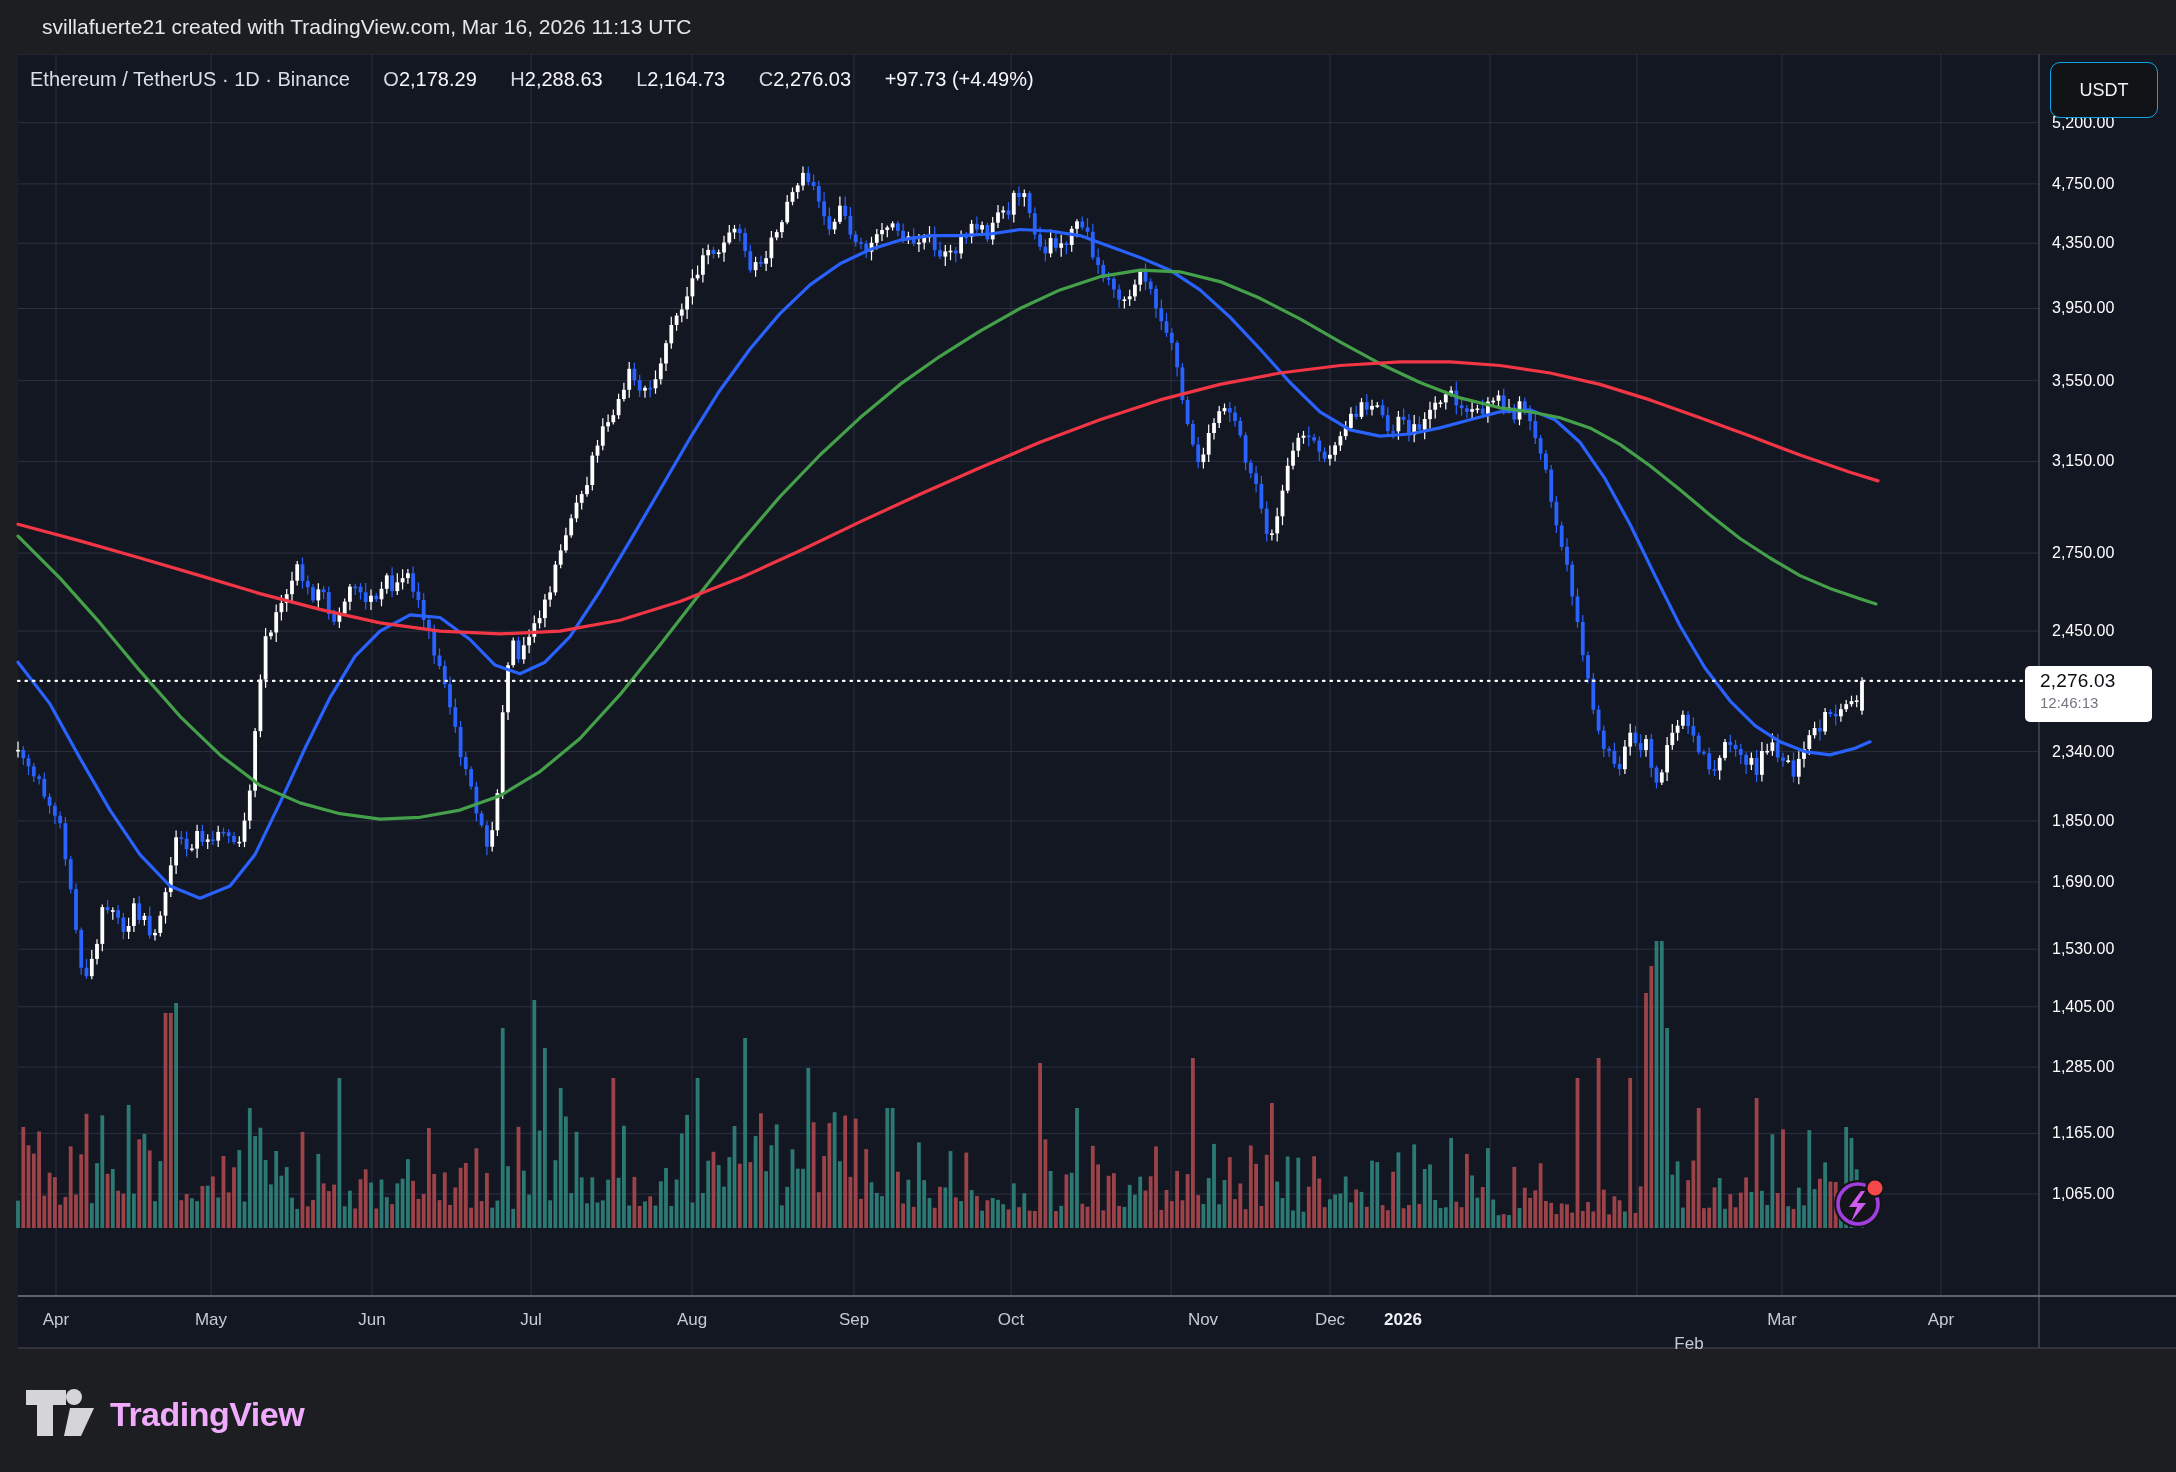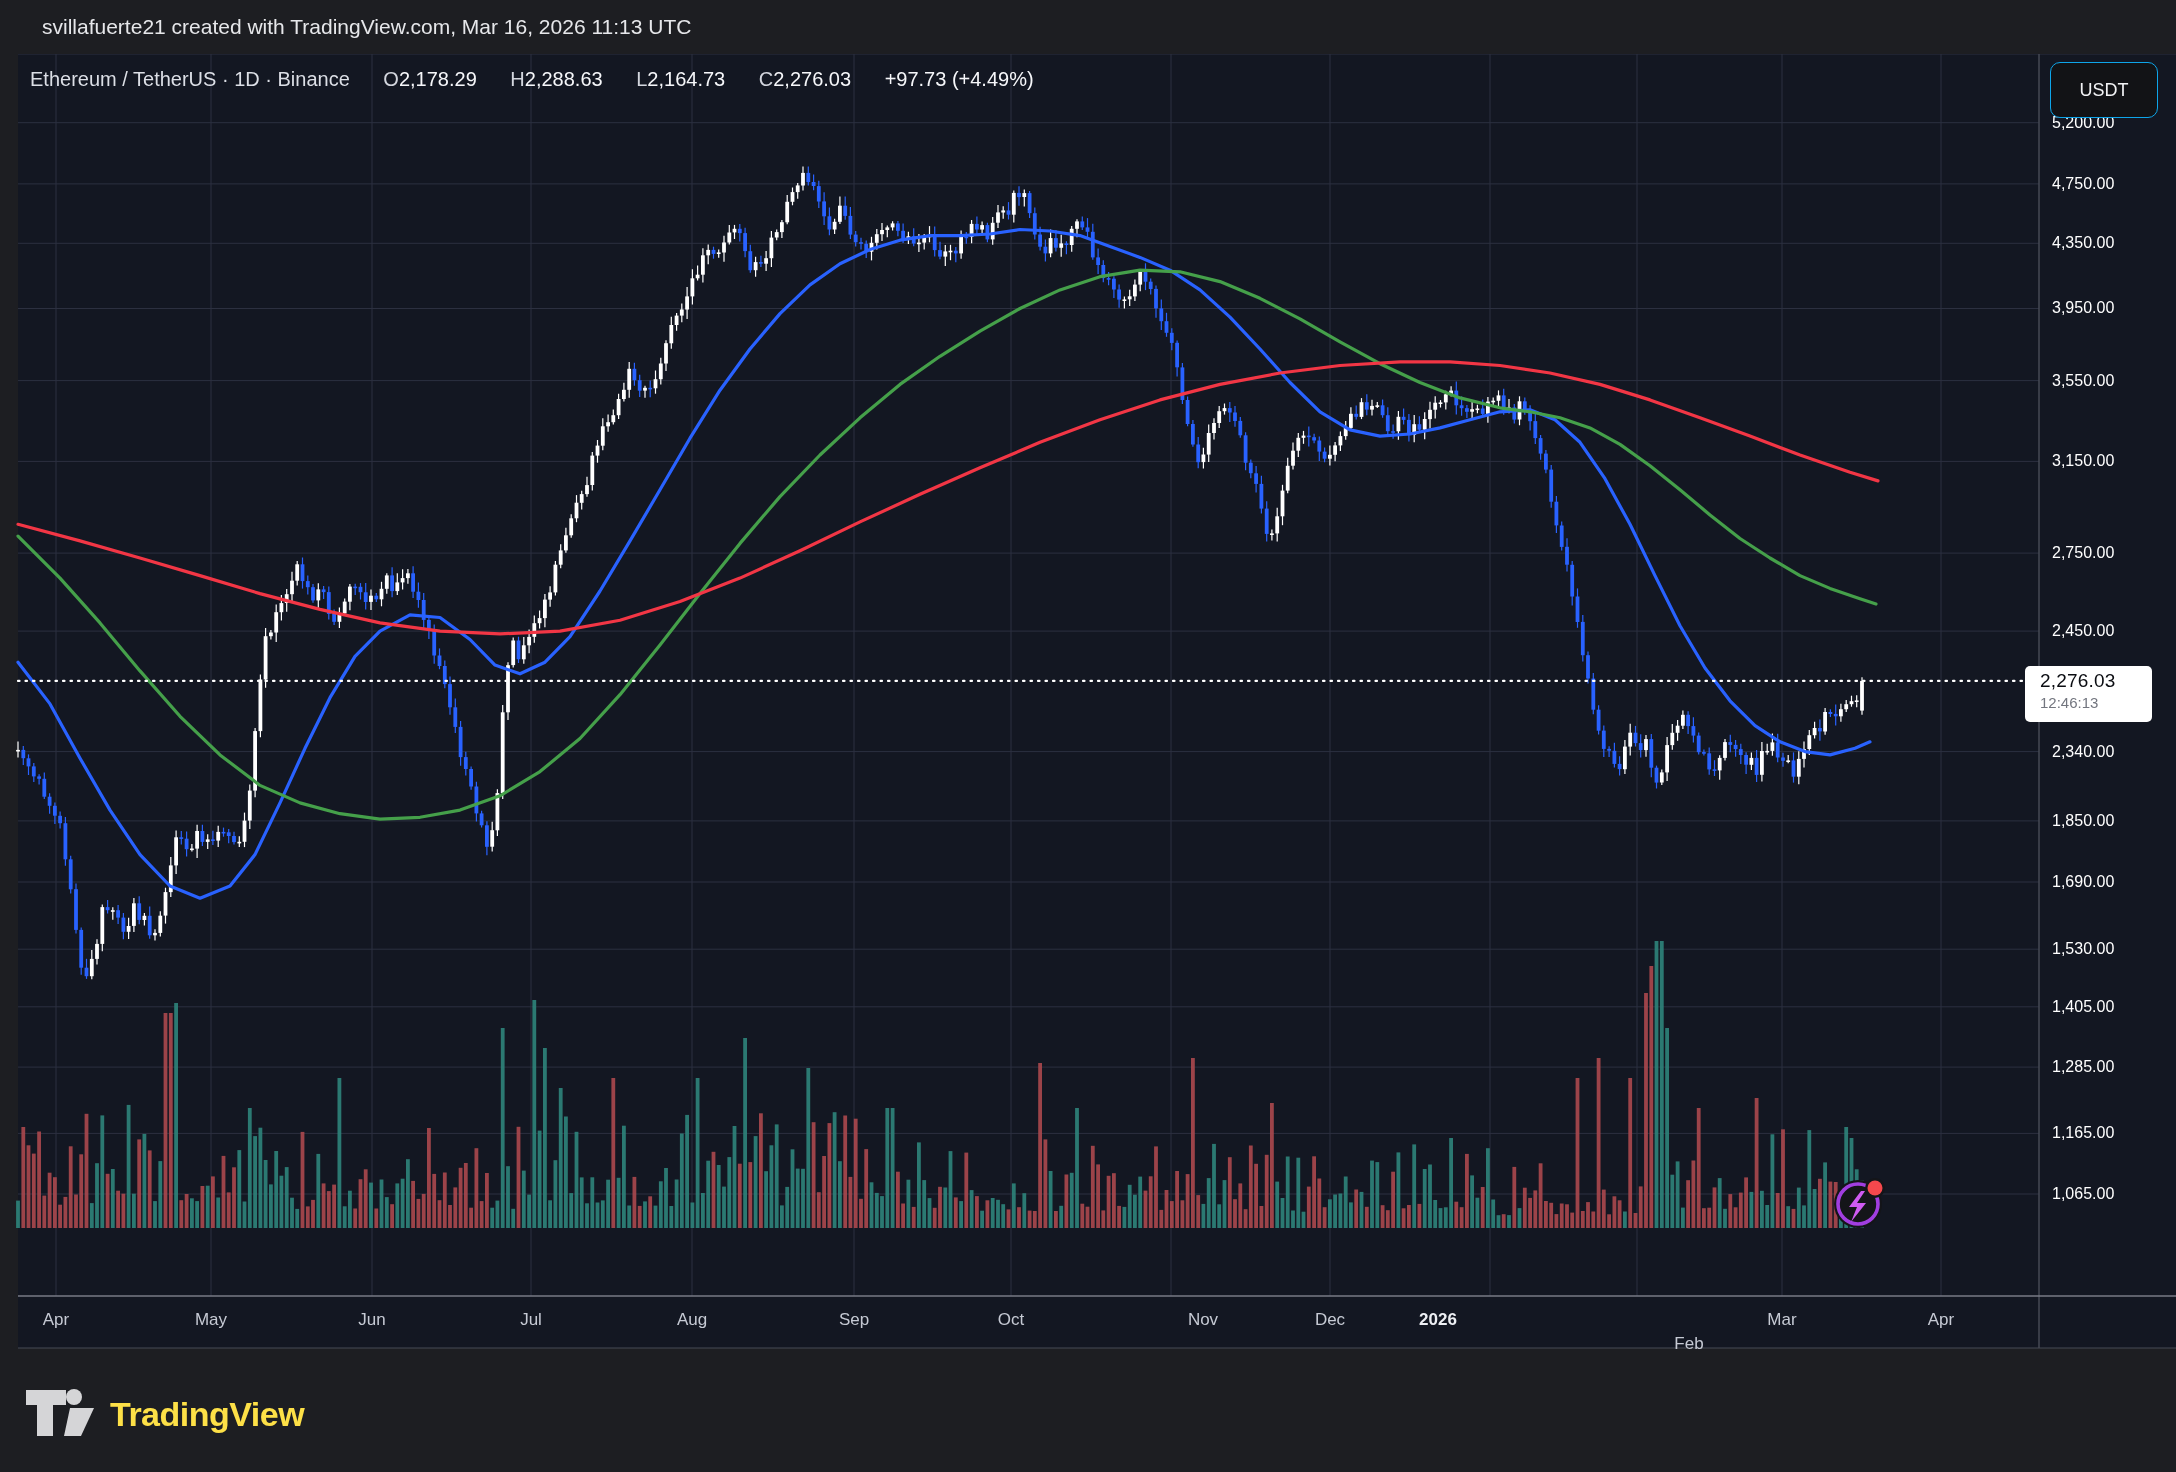--- a/index.html
+++ b/index.html
@@ -23,21 +23,21 @@
   
   #usdt{left:2050px;top:62px;width:106px;height:54px;background:#121316;border:1px solid #0ea5e9;
         border-radius:10px;color:#f2f3f5;font-size:18px;display:flex;align-items:center;
         justify-content:center;z-index:7;}
   
   #pricebox{left:2025px;top:666px;width:127px;height:56px;background:#ffffff;border-radius:5px;
             z-index:8;padding:4px 0 0 15px;box-sizing:border-box;}
   #pricebox .p{color:#0b0d12;font-size:19px;font-weight:500;letter-spacing:.2px;}
   #pricebox .cd{color:#73767f;font-size:15px;margin-top:2px;}
   
-  #tvlogo{left:24px;top:1388px;z-index:5;display:flex;align-items:center;color:#fde047;}
+  #tvlogo{left:24px;top:1388px;z-index:5;display:flex;align-items:center;color:#f0abfc;}
   #tvlogo .word{font-size:34px;font-weight:bold;letter-spacing:-0.5px;margin-left:14px;}
   #spark{left:1830px;top:1176px;z-index:6;}
 </style>
 </head>
 <body>
 
 <div id="stage">
 
   <svg id="chart" width="2176" height="1472">
       <rect x="0" y="0" width="2176" height="1472" fill="#1d1e22"></rect>
@@ -1183,21 +1183,21 @@
   <div id="labels-time">
       <div class="tlabel" style="left: 56px;">Apr</div>
       <div class="tlabel" style="left: 211px;">May</div>
       <div class="tlabel" style="left: 372px;">Jun</div>
       <div class="tlabel" style="left: 531px;">Jul</div>
       <div class="tlabel" style="left: 692px;">Aug</div>
       <div class="tlabel" style="left: 854px;">Sep</div>
       <div class="tlabel" style="left: 1011px;">Oct</div>
       <div class="tlabel" style="left: 1171px; margin-left: 32px;">Nov</div>
       <div class="tlabel" style="left: 1330px;">Dec</div>
-      <div class="tlabel bold" style="left: 1438px;">2026</div>
+      <div class="tlabel bold" style="left: 1403px;">2026</div>
       <div class="tlabel" style="left: 1689px; margin-top: 24px;">Feb</div>
       <div class="tlabel" style="left: 1782px;">Mar</div>
       <div class="tlabel" style="left: 1941px;">Apr</div>
     </div>
 
   <div id="tvlogo" class="abs">
     <svg width="72" height="52" viewBox="0 0 72 52">
       <path fill="#d5d5d7" d="M2 2 h40 v15 h-13 v31 h-16 v-31 h-11 z"></path>
       <circle fill="#d5d5d7" cx="50" cy="9" r="8"></circle>
       <path fill="#d5d5d7" d="M46 20 h24 l-13 28 h-17 z"></path>

